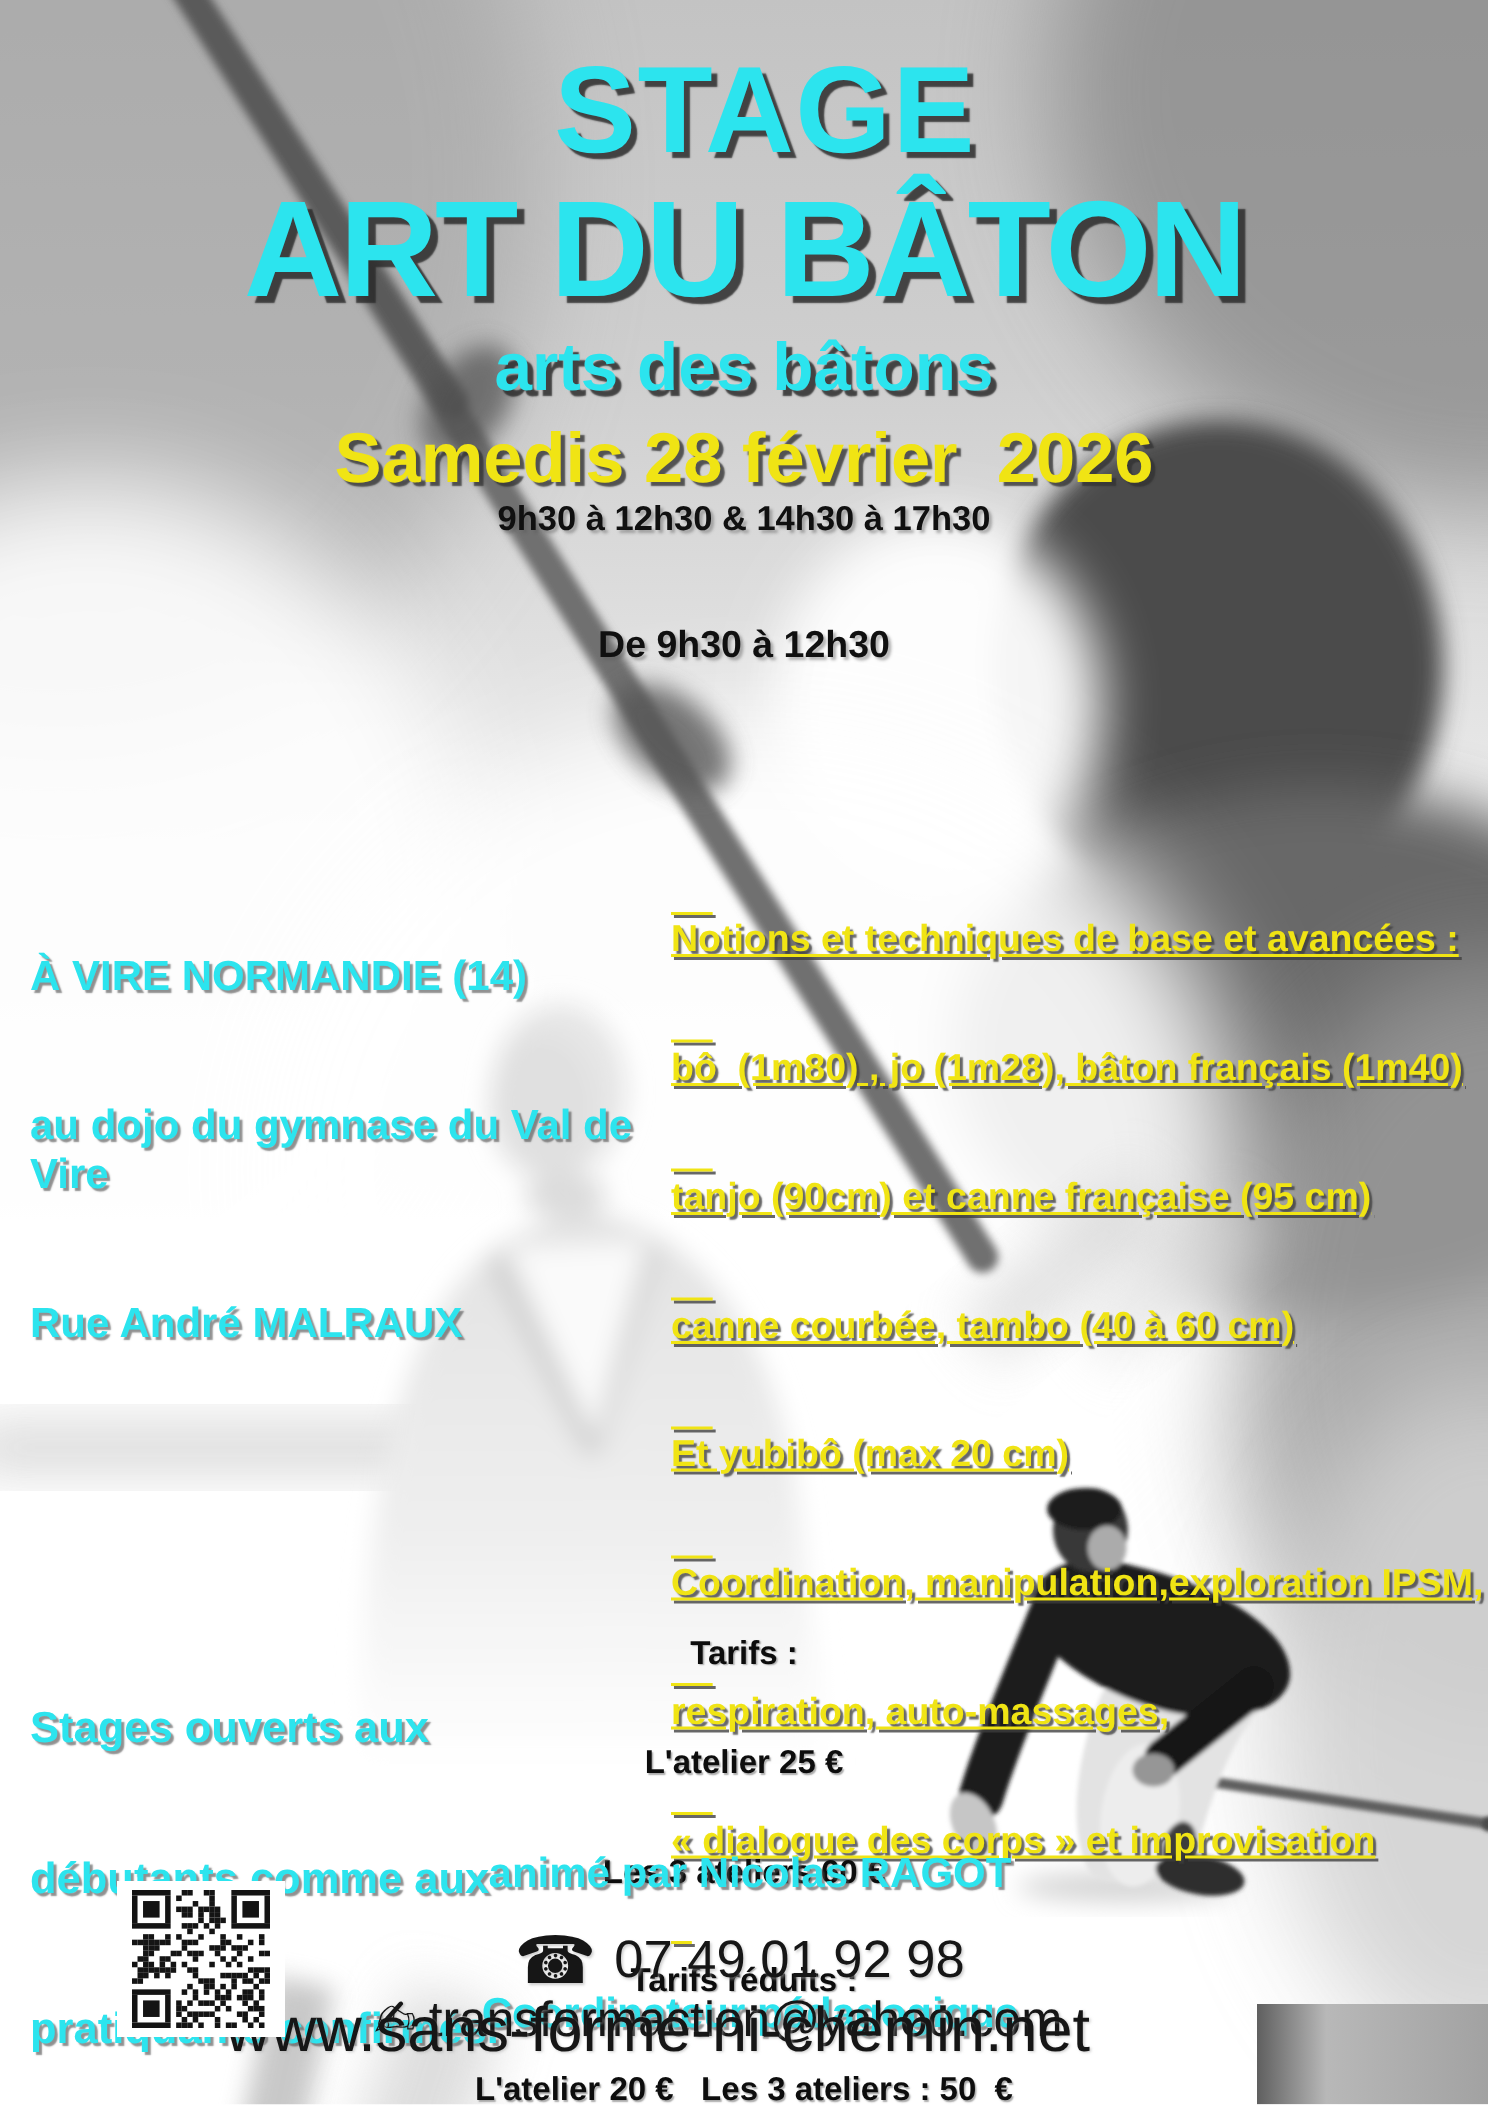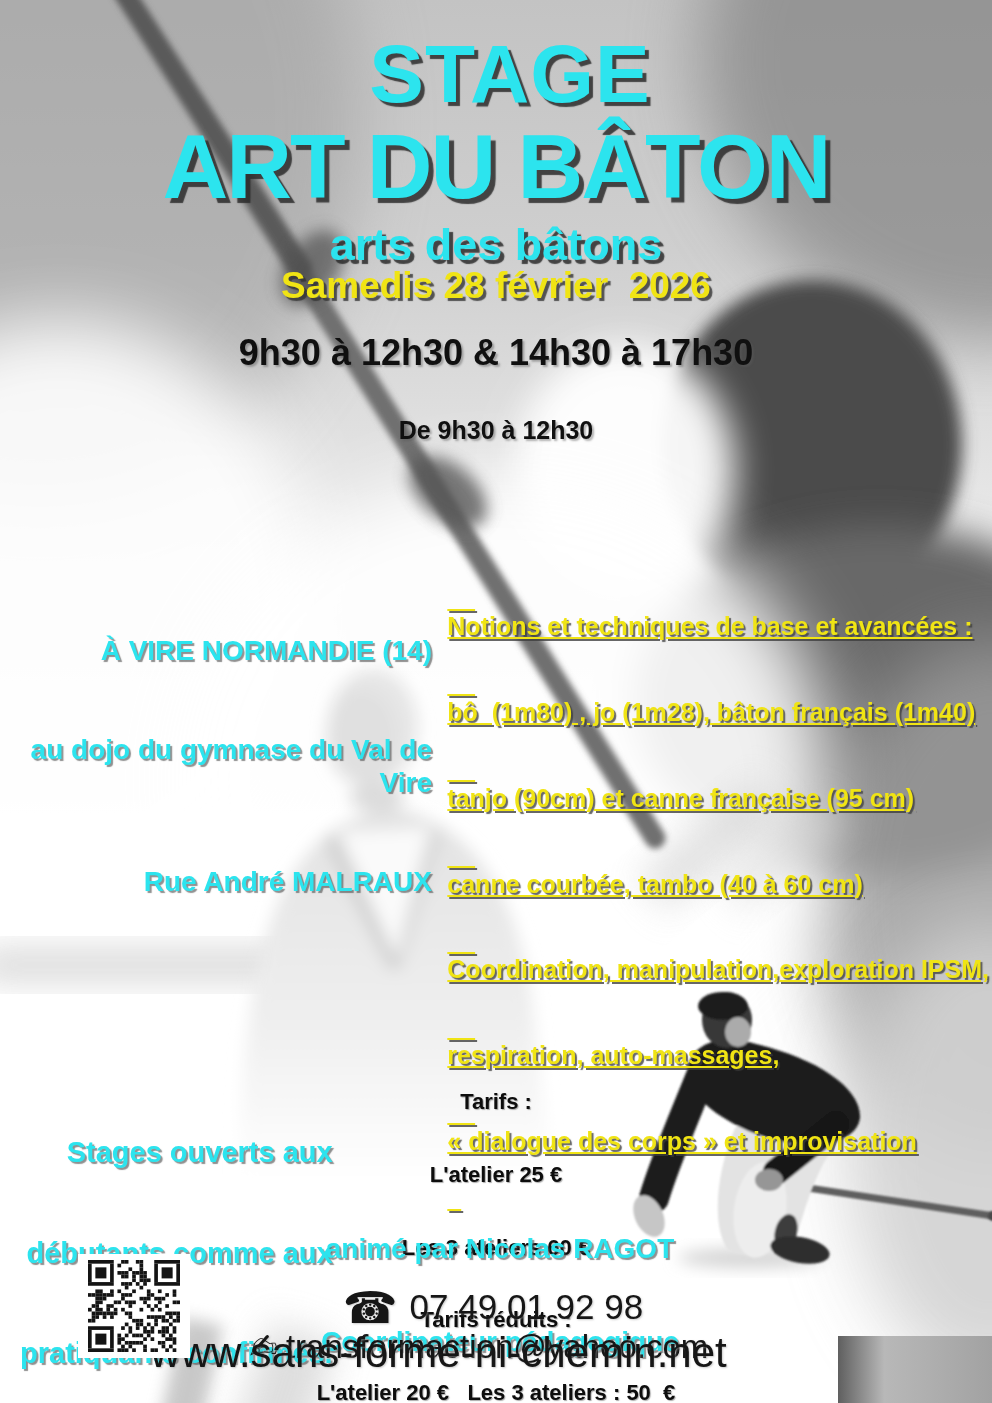--- a/index.html
+++ b/index.html
@@ -6,32 +6,32 @@
   :root{
     --cyan:#2ce4ee;
     --yellow:#f0e414;
     --ink:#101010;
   }
   .poster{
     position:relative;width:992px;height:1403px;overflow:hidden;background:#fff;
     font-family:"Liberation Sans","DejaVu Sans",sans-serif;
   }
   .bg{position:absolute;left:0;top:0;width:992px;height:1403px;}
-  .txt{position:absolute;white-space:pre-wrap;font-weight:bold;line-height:1.12;text-align:right;}
+  .txt{position:absolute;white-space:pre-wrap;font-weight:bold;line-height:1.12;}
   .center{left:0;right:0;text-align:center;}
   .big-cyan{color:var(--cyan);text-shadow:4px 4px 1px rgba(42,42,42,.85);}
   .cyan-sm{color:var(--cyan);text-shadow:2px 2px 1px rgba(70,70,70,.6);}
   .yellow-big{color:var(--yellow);text-shadow:3px 3px 1px rgba(50,50,50,.8);}
   .yellow-sm{color:var(--yellow);text-shadow:2px 2px 1px rgba(60,60,60,.78);}
   .blackline{color:var(--ink);text-shadow:2px 2px 2px rgba(90,90,90,.45);}
   .t-stage{top:28px;font-size:82px;letter-spacing:1px;padding-left:28px;}
   .t-main{top:116px;font-size:91px;letter-spacing:-2px;text-shadow:5px 5px 1px rgba(42,42,42,.85);}
   .t-sub{top:220px;font-size:45px;}
-  .d1{top:265px;font-size:37px;}
-  .tm1{top:333px;font-size:36px;}
+  .d1{top:279px;font-size:47px;}
+  .tm1{top:333px;font-size:23px;}
   .d2{top:371px;font-size:47px;}
   .tm2{top:416px;font-size:25px;}
   .loc{left:20px;top:568px;width:412px;font-size:28px;line-height:33px;}
   .prog{right:3px;top:555px;font-size:25px;line-height:28.6px;text-align:left;text-decoration:underline;}
   .aud{left:20px;top:1069px;font-size:29px;line-height:33.5px;}
   .tar{top:1042px;font-size:22px;line-height:24.2px;color:#0d0d0d;
        text-shadow:1px 1px 1px rgba(150,150,150,.8);}
   .inst{top:1171px;left:8px;right:0;font-size:28px;line-height:31px;text-align:center;}
   .contact{font-weight:400;color:#161616;text-shadow:1px 1px 2px rgba(160,160,160,.55);}
   .phone{top:1244px;left:0;right:45px;font-size:35px;text-align:center;}
@@ -157,20 +157,21 @@
     <div>À VIRE NORMANDIE (14)</div>
     <div>au dojo du gymnase du Val de Vire</div>
     <div>Rue André MALRAUX</div>
   </div>
 
   <div class="txt yellow-sm prog">
     <div>Notions et techniques de base et avancées :</div>
     <div>bô  (1m80) , jo (1m28), bâton français (1m40)</div>
     <div>tanjo (90cm) et canne française (95 cm)</div>
     <div>canne courbée, tambo (40 à 60 cm)</div>
+    <div>Et yubibô (max 20 cm)</div>
     <div>Coordination, manipulation,exploration IPSM,</div>
     <div>respiration, auto-massages,</div>
     <div>« dialogue des corps » et improvisation</div>
   </div>
 
   <div class="txt cyan-sm aud">
     <div>Stages ouverts aux</div>
     <div>débutants comme aux</div>
     <div>pratiquants confirmés.</div>
     

